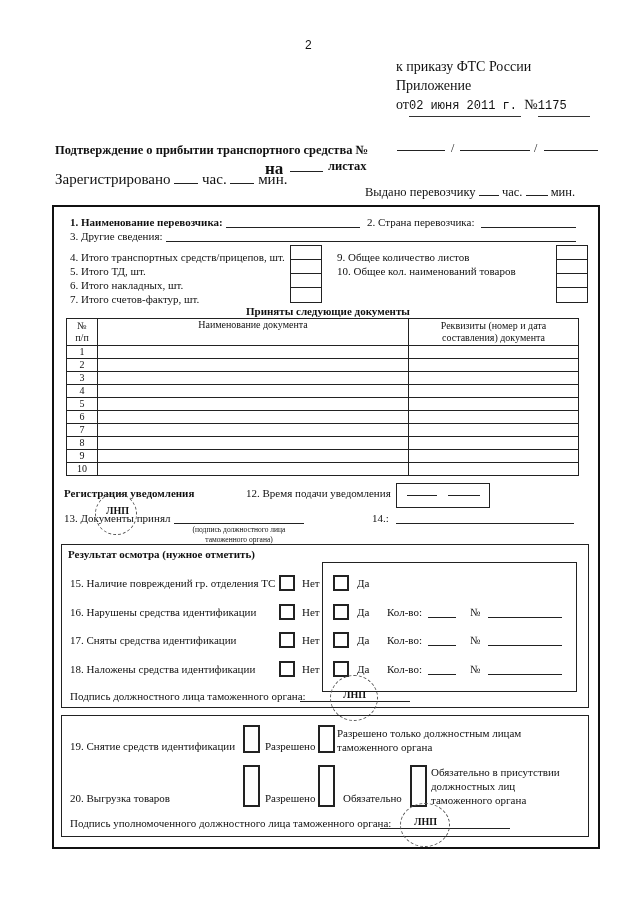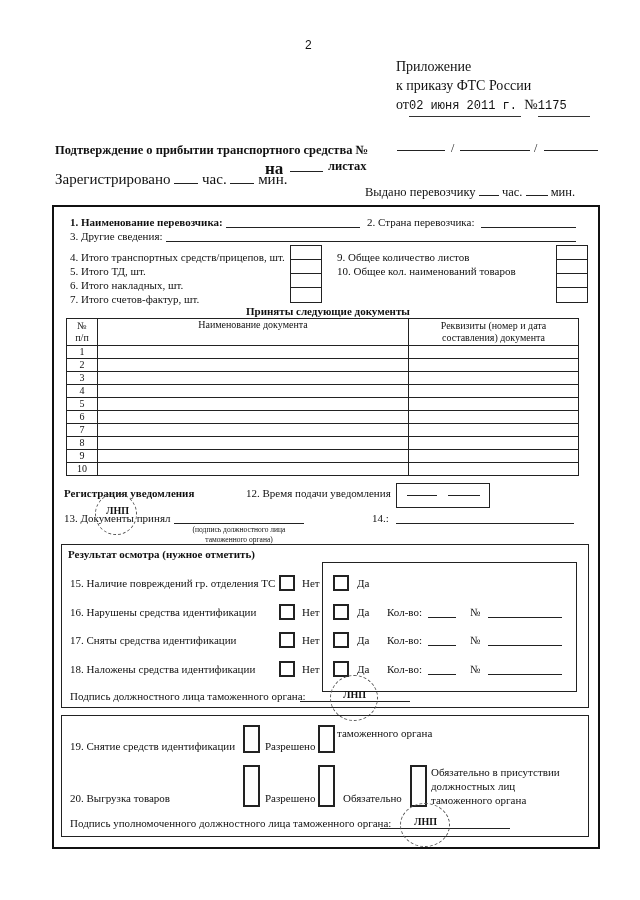--- a/index.html
+++ b/index.html
@@ -21,22 +21,22 @@
   .small { font-size:7.5px; text-align:center; line-height:10px; }
   .stamp { position:absolute; border:1px dashed #555; border-radius:50%; }
   .box { position:absolute; border:1px solid #222; }
 </style>
 </head>
 <body>
 
 <div class="abs pagenum">2</div>
 
 <div class="abs appendix">
+  <div>к приказу ФТС России</div>
   <div>Приложение</div>
-  <div>к приказу ФТС России</div>
   <div>
     <span>от</span><span class="uline mono" style="width:112px">02 июня 2011 г.</span>
     <span>№</span><span class="uline mono" style="width:52px">1175</span>
   </div>
 </div>
 
 <div class="abs title">Подтверждение о прибытии транспортного средства №</div>
 <div class="abs" style="left:397px;top:150px;width:48px;border-bottom:1px solid #222"></div>
 <div class="abs" style="left:451px;top:141px;font-size:12px">/</div>
 <div class="abs" style="left:460px;top:150px;width:70px;border-bottom:1px solid #222"></div>
@@ -219,20 +219,21 @@
 <div class="abs" style="left:300px;top:701px;width:110px;border-bottom:1px solid #222"></div>
 <div class="stamp" style="left:330px;top:675px;width:46px;height:44px"></div>
 <div class="abs bold" style="left:343px;top:689px;font-size:10px">ЛНП</div>
 
 <div class="box" style="left:61px;top:715px;width:526px;height:120px;border-width:1px"></div>
 <div class="abs" style="left:70px;top:740px">19. Снятие средств идентификации</div>
 <div class="sqb" style="left:243px;top:725px;width:13px;height:24px"></div>
 <div class="abs" style="left:265px;top:740px">Разрешено</div>
 <div class="sqb" style="left:318px;top:725px;width:13px;height:24px"></div>
 <div class="abs" style="left:337px;top:726px;line-height:14px">
+  <div>Разрешено только должностным лицам</div>
   <div>таможенного органа</div>
 </div>
 
 <div class="sqb" style="left:243px;top:765px;width:13px;height:38px"></div>
 <div class="sqb" style="left:318px;top:765px;width:13px;height:38px"></div>
 <div class="sqb" style="left:410px;top:765px;width:13px;height:38px"></div>
 <div class="abs" style="left:70px;top:792px">20. Выгрузка товаров</div>
 <div class="abs" style="left:265px;top:792px">Разрешено</div>
 <div class="abs" style="left:343px;top:792px">Обязательно</div>
 <div class="abs" style="left:431px;top:765px;line-height:14px">

